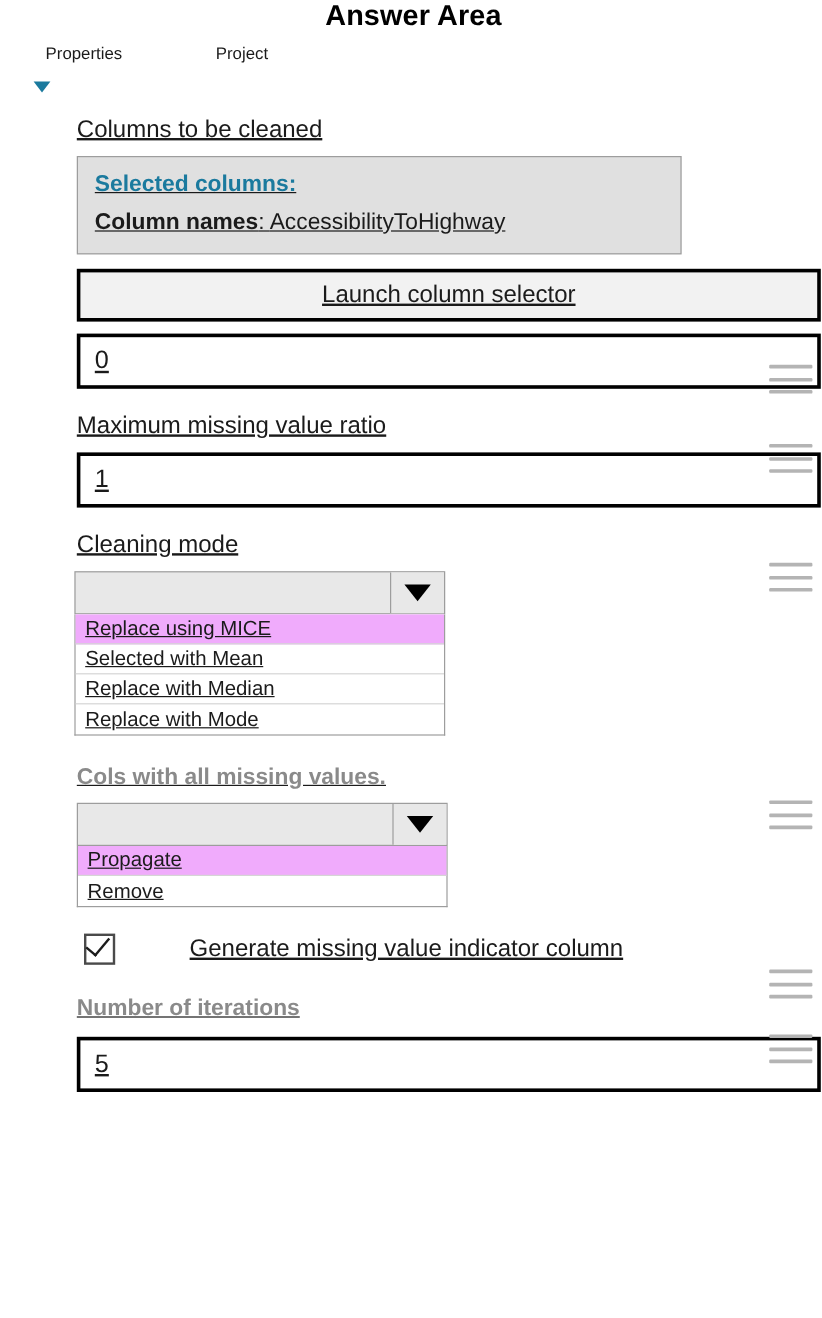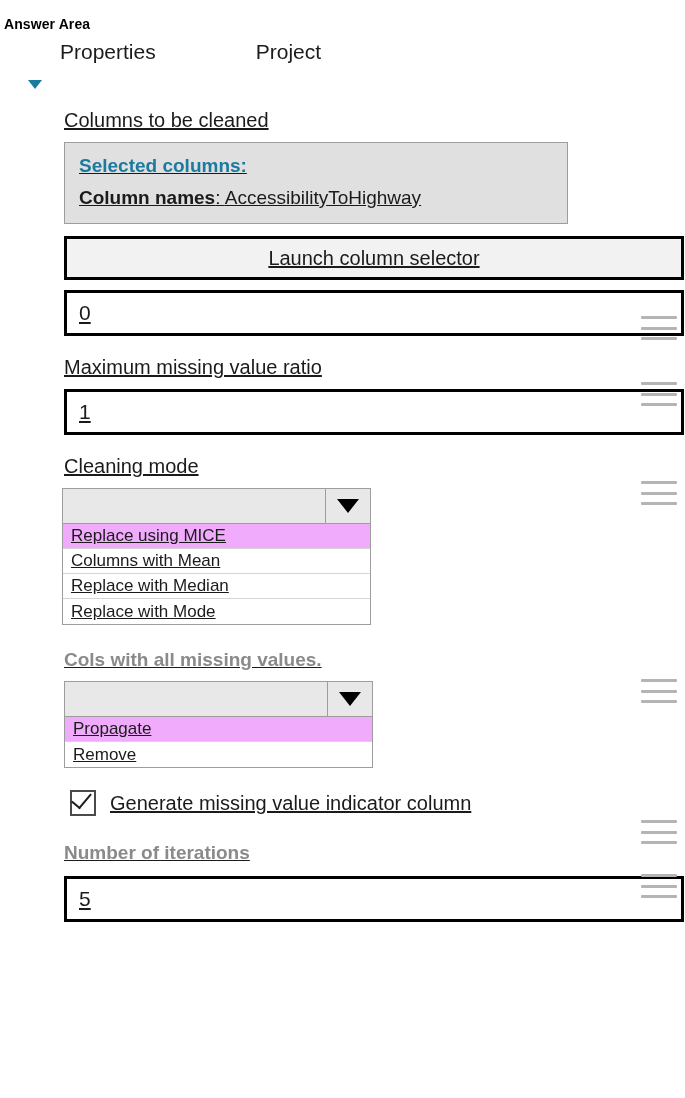--- a/index.html
+++ b/index.html
@@ -10,37 +10,37 @@
   body {
     width: 685px;
     height: 1098px;
     font-family: "Liberation Sans", sans-serif;
     color: #1a1a1a;
     position: relative;
     overflow: hidden;
   }
 
   .answer-area-title {
-    font-size: 14px;
+    font-size: 24px;
     font-weight: bold;
     color: #000000;
-    padding: 16px 0 0 4px;
+    padding: 0 0 0 4px;
     letter-spacing: 0.1px;
+    text-align: center;
   }
 
   .tabs {
     display: flex;
     align-items: center;
     gap: 78px;
     padding: 8px 0 0 38px;
   }
   .tab {
-    font-size: 21px;
-    color: #1b1b1b;
-    margin-left: 22px;
+    font-size: 14px;
+    color: #1b1b1b;
   }
 
   .module-header {
     display: flex;
     align-items: center;
     gap: 9px;
     padding: 12px 0 0 28px;
   }
   .triangle-down {
     width: 0;
@@ -222,20 +222,21 @@
     top: -3px;
     width: 9px;
     height: 17px;
     border: solid #1b1b1b;
     border-width: 0 2px 2px 0;
     transform: rotate(40deg);
   }
   .checkbox-label {
     font-size: 20px;
     color: #1b1b1b;
+    margin-left: 48px;
   }
 
   
   .block { position: relative; }
 </style>
 </head>
 <body>
 
 <div class="answer-area-title">Answer Area</div>
 
@@ -288,21 +289,21 @@
         <span></span>
       </div>
     <div class="combo" style="margin-left:-2px;">
       <div class="value"></div>
       <div class="arrow-box">
           <div class="arrow-glyph"></div>
         </div>
     </div>
     <div class="dropdown-list" style="margin-left:-2px;">
       <div class="option highlighted">Replace using MICE</div>
-      <div class="option">Columns with Mean</div>
+      <div class="option">Selected with Mean</div>
       <div class="option">Replace with Median</div>
       <div class="option">Replace with Mode</div>
     </div>
   </div>
 
   <div class="row block">
     <div class="field-label muted" style="margin-top:24px;">Cols with all missing values.</div>
     <div class="hamburger" style="top:26px;">
         <span></span>
         <span></span>

